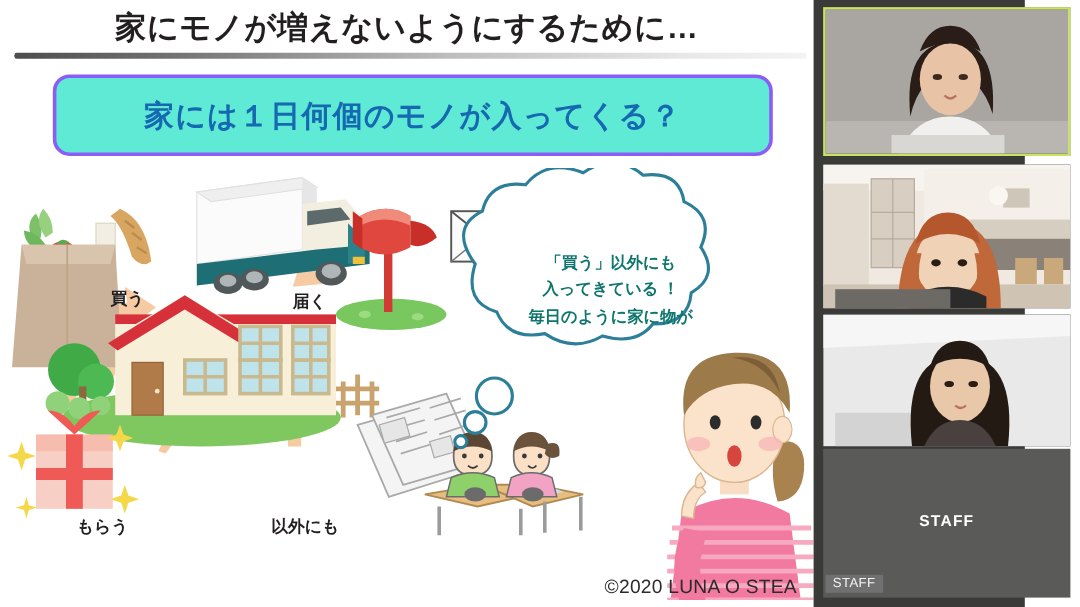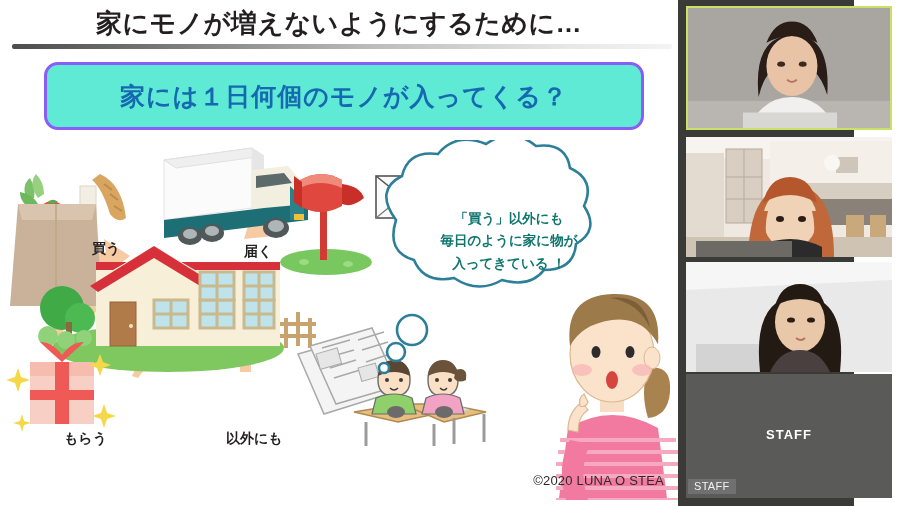--- a/index.html
+++ b/index.html
@@ -54,22 +54,22 @@
   .lbl-bring   { left: 222px; top: 430px; }
 
   .bubble-text {
     position: absolute; left: 390px; top: 208px; width: 230px;
     text-align: center; font-size: 13.5px; font-weight: bold; color: #0f766e;
     line-height: 1.65;
   }
   .bubble-text span { display:block; }
 
   .copyright {
-    position: absolute; right: 10px; bottom: 12px;
-    font-size: 13px; color: #2b2b2b; letter-spacing: 0.2px;
+    position: absolute; right: 10px; bottom: 1px;
+    font-size: 16px; color: #2b2b2b; letter-spacing: 0.2px;
   }
 
   
   .vpanel {
     position: absolute; left: 678px; top: 0; width: 176px; height: 506px;
     background: #3a3a38;
   }
   .tile { position: absolute; left: 8px; width: 206px; overflow: hidden; background:#6f6f6f; }
   .tile-1 { top: 6px;   height: 124px; border: 2px solid #c9e265; }
   .tile-2 { top: 137px; height: 120px; }
@@ -337,22 +337,22 @@
         </svg>
       </div>
 
       <div class="lbl lbl-buy">買う</div>
       <div class="lbl lbl-deliver">届く</div>
       <div class="lbl lbl-get">もらう</div>
       <div class="lbl lbl-bring">以外にも</div>
 
       <div class="bubble-text">
         <span>「買う」以外にも</span>
+        <span>入ってきている ！</span>
         <span>毎日のように家に物が</span>
-        <span>入ってきている ！</span>
       </div>
 
       <div class="copyright">©2020 LUNA O STEA</div>
     </div>
   </div>
 
   <div class="vpanel">
 
     <div class="tile tile-1">
       <div class="frame">

